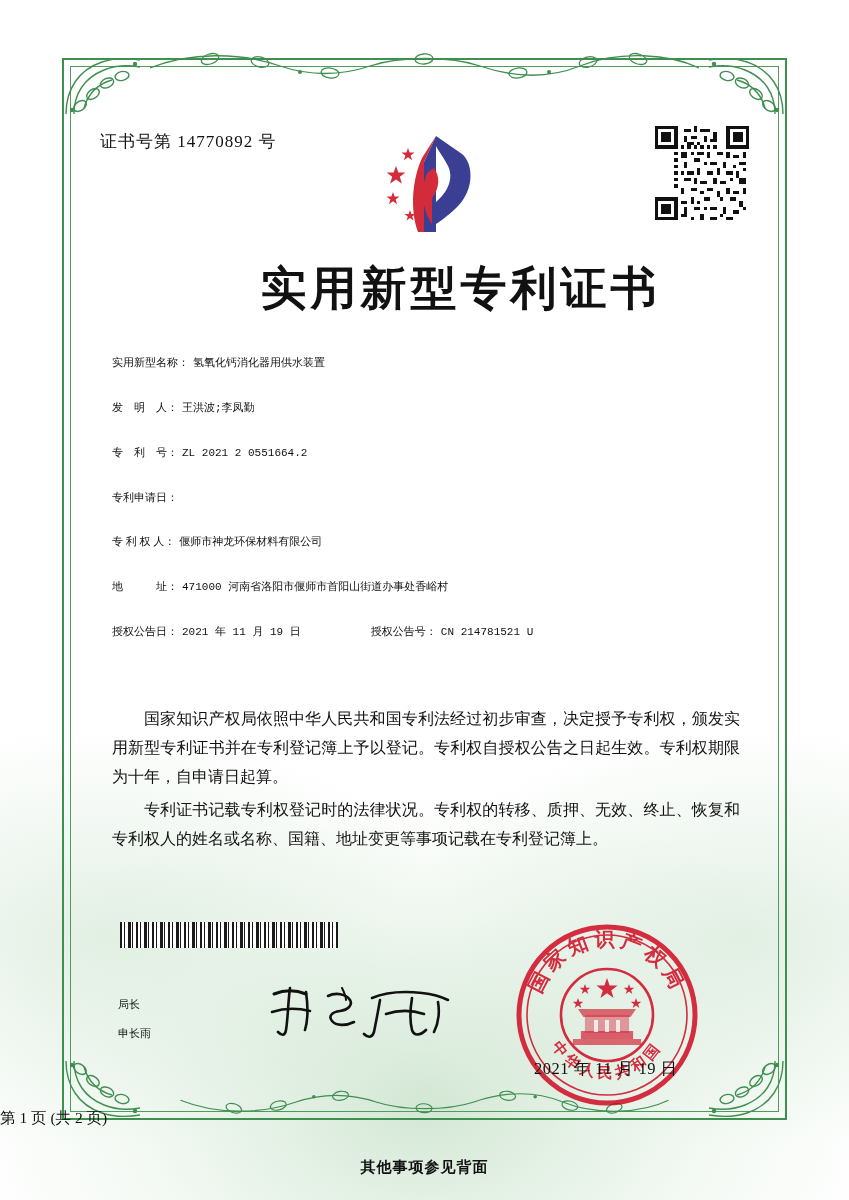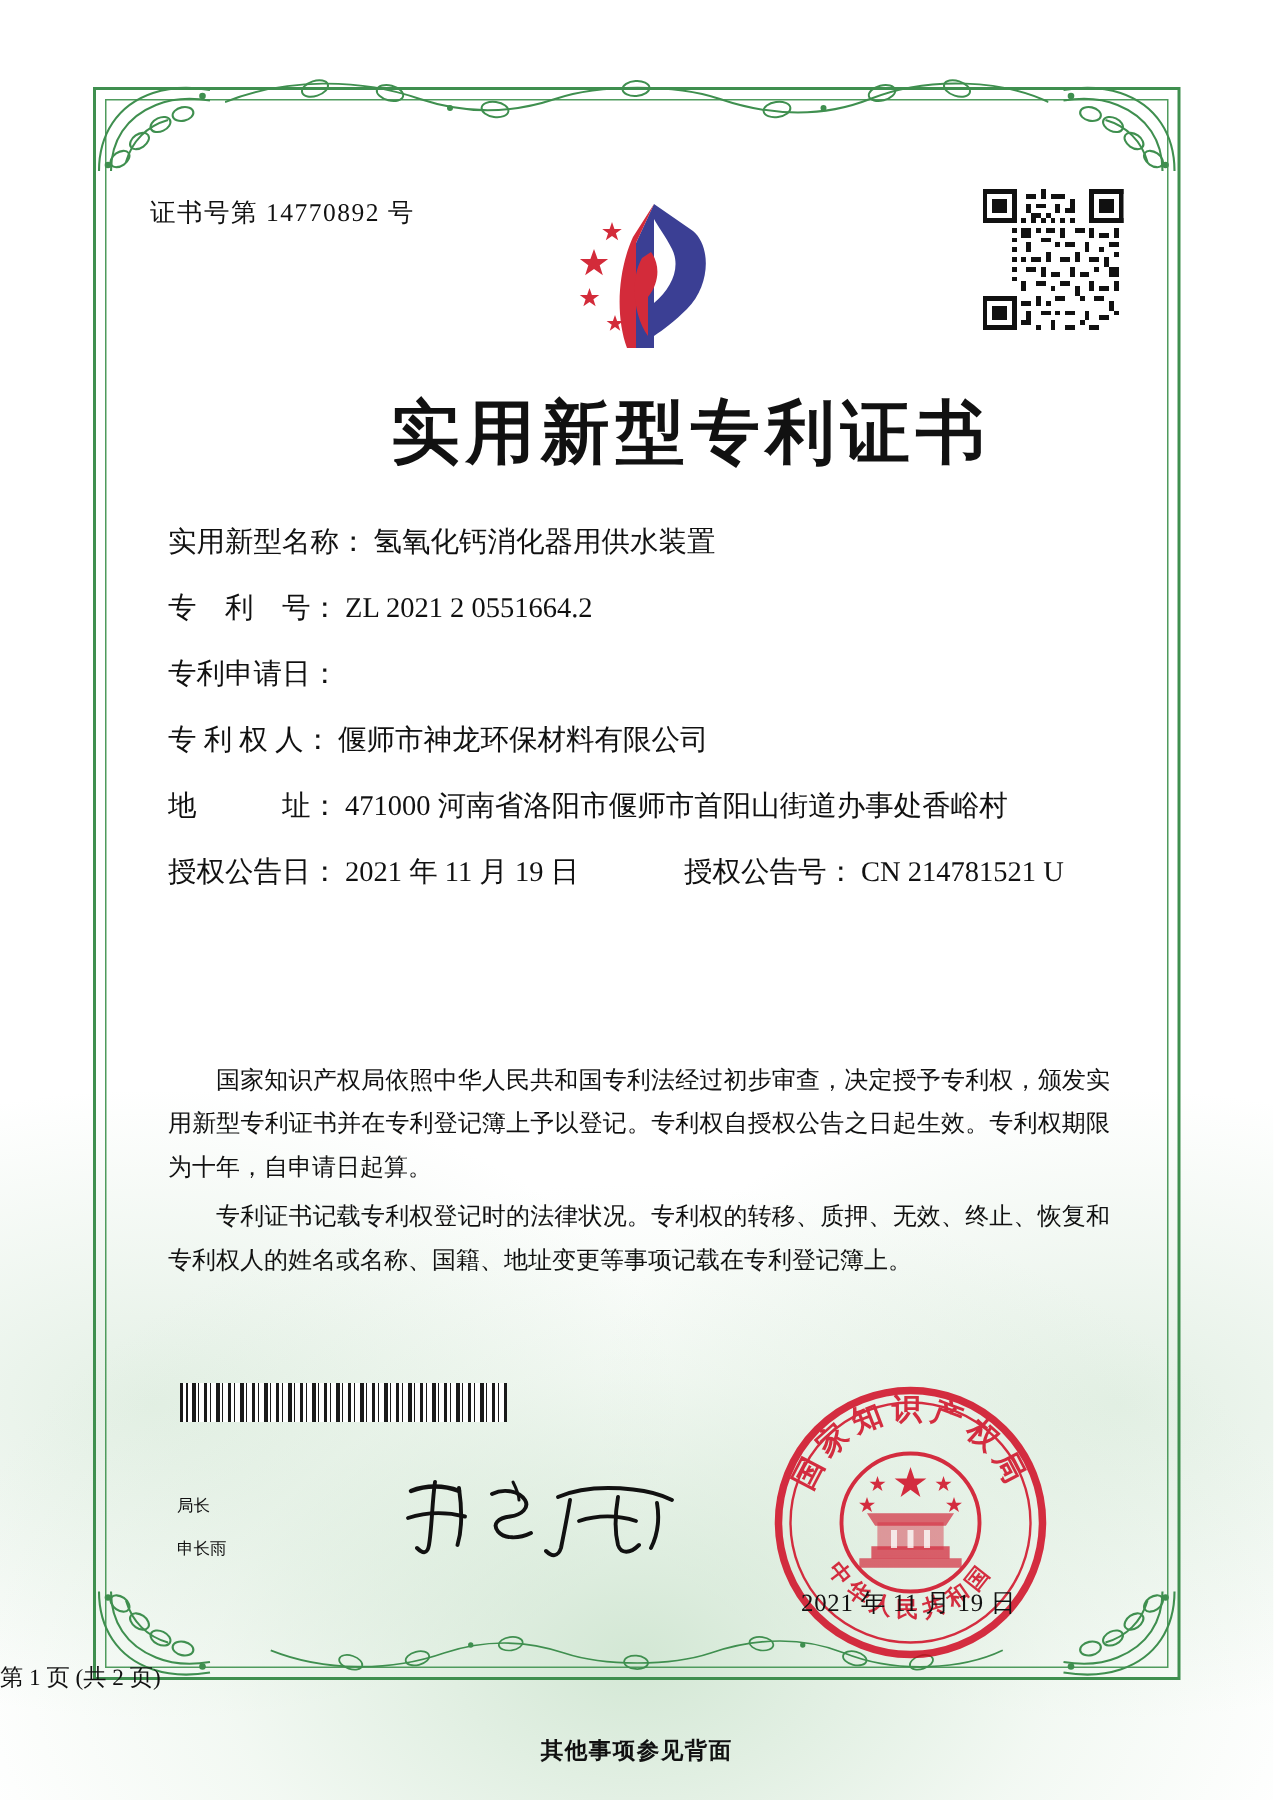--- a/index.html
+++ b/index.html
@@ -117,44 +117,46 @@
   
   .fields {
     position: absolute;
     left: 112px; top: 352px;
     width: 640px;
   }
   .field-row {
     display: flex;
     align-items: baseline;
     margin-bottom: 24px;
-    font-size: 19px;
+    font-size: 11px;
     line-height: 20px;
     color: #111;
   }
   .field-label {
     white-space: pre;
     flex: 0 0 auto;
   }
   .field-value {
     margin-left: 4px;
     flex: 1 1 auto;
+    font-family: Liberation Mono, monospace;
   }
   .field-row.dual .field-value { flex: 0 0 auto; }
   .field-row.dual .spacer { display: inline-block; width: 70px; }
 
   
   .body-text {
     position: absolute;
     left: 112px; top: 706px;
     width: 628px;
     font-size: 16px;
     line-height: 29px;
     color: #111;
     text-align: justify;
+    font-family: Liberation Mono, monospace;
   }
   .body-text p {
     margin: 0 0 4px 0;
     text-indent: 32px;
   }
 
   
   .barcode {
     position: absolute;
     left: 120px; top: 922px;
@@ -434,20 +436,24 @@
   </div>
 
   <div class="doc-title">实用新型专利证书</div>
 
   <div class="fields">
     <div class="field-row">
       <span class="field-label">实用新型名称：</span>
       <span class="field-value">氢氧化钙消化器用供水装置</span>
     </div>
     <div class="field-row">
+      <span class="field-label">发　明　人：</span>
+      <span class="field-value">王洪波;李凤勤</span>
+    </div>
+    <div class="field-row">
       <span class="field-label">专　利　号：</span>
       <span class="field-value">ZL 2021 2 0551664.2</span>
     </div>
     <div class="field-row">
       <span class="field-label">专利申请日：</span>
     </div>
     <div class="field-row">
       <span class="field-label">专 利 权 人：</span>
       <span class="field-value">偃师市神龙环保材料有限公司</span>
     </div>

